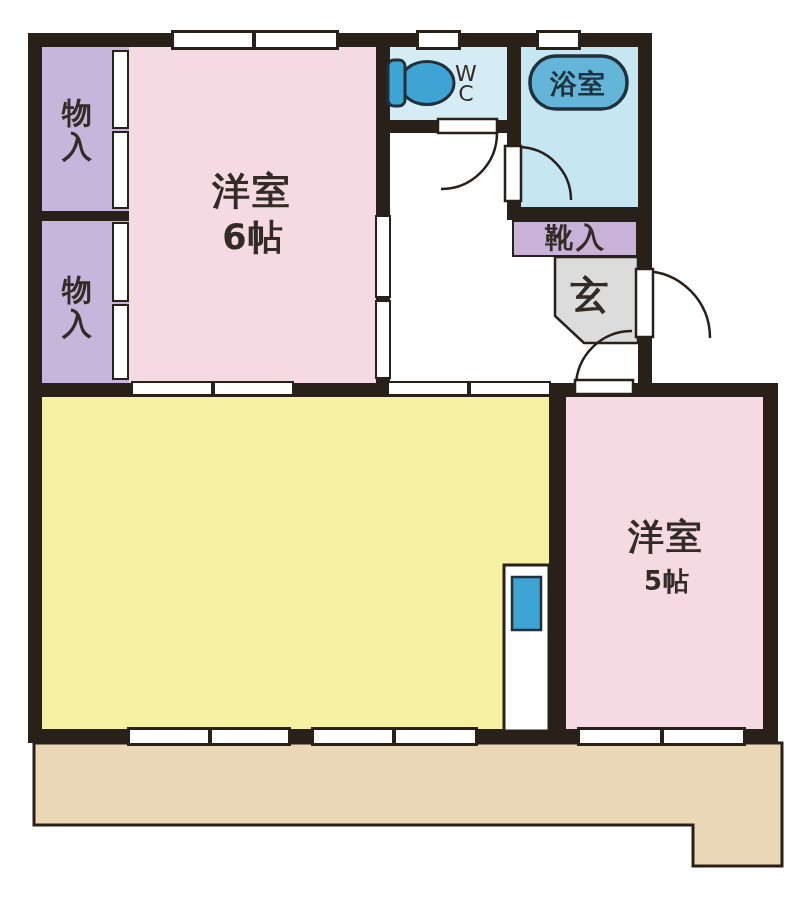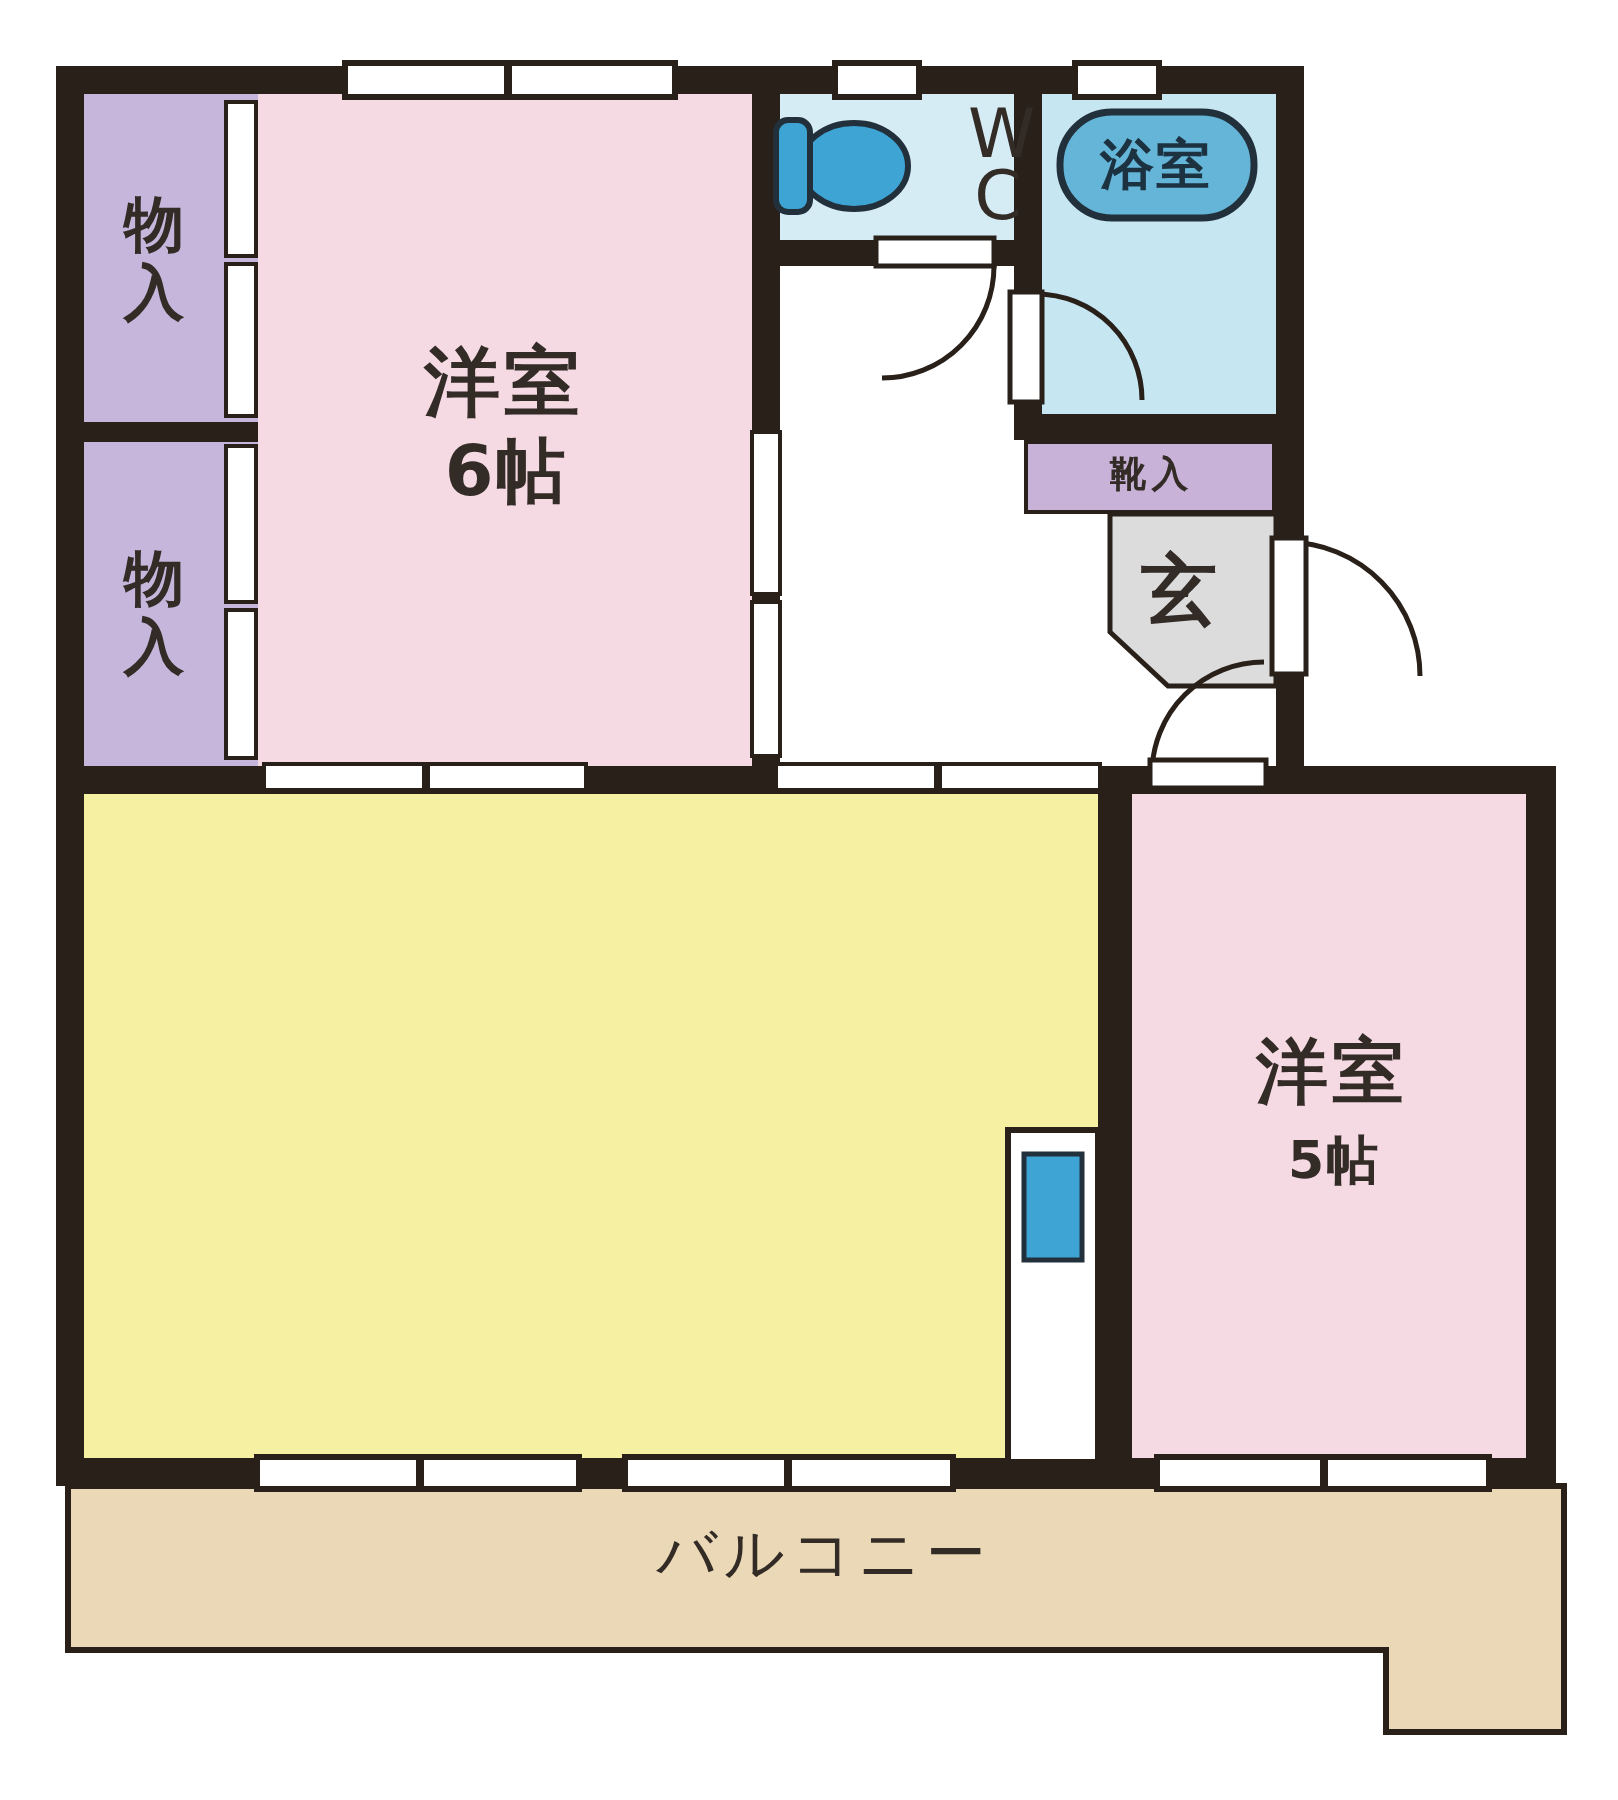--- a/index.html
+++ b/index.html
@@ -97,27 +97,26 @@
   <div class="slide" style="left:213px;top:381px;width:81px;height:15px;"></div>
   <div class="slide" style="left:387px;top:381px;width:82px;height:15px;"></div>
   <div class="slide" style="left:469px;top:381px;width:82px;height:15px;"></div>
 
   <div class="lbl vert" style="left:77px;top:130px;width:34px;font-size:30px;">物入</div>
   <div class="lbl vert" style="left:77px;top:307px;width:34px;font-size:30px;">物入</div>
 
   <div class="lbl" style="left:252px;top:191px;font-size:38px;letter-spacing:2px;">洋室</div>
   <div class="lbl" style="left:253px;top:237px;font-size:35px;">6帖</div>
 
-  <div class="lbl vert" style="left:466px;top:84px;width:30px;font-size:34px;line-height:0.92;font-weight:500;margin-left:33px;">WC</div>
+  <div class="lbl vert" style="left:466px;top:84px;width:30px;font-size:22px;line-height:0.92;font-weight:500;">WC</div>
 
   <div class="lbl" style="left:578px;top:83px;font-size:27px;color:#1d3240;">浴室</div>
 
-  <div class="lbl" style="left:576px;top:238px;font-size:18px;letter-spacing:3px;">靴入</div>
+  <div class="lbl" style="left:576px;top:238px;font-size:28px;letter-spacing:3px;">靴入</div>
 
   <div class="lbl" style="left:590px;top:295px;font-size:38px;">玄</div>
 
 
   <div class="lbl" style="left:666px;top:537px;font-size:36px;letter-spacing:2px;">洋室</div>
   <div class="lbl" style="left:667px;top:581px;font-size:26px;">5帖</div>
 
-  <div class="lbl" style="left:412px;top:778px;font-size:30px;letter-spacing:3px;font-weight:500;">バルコニー</div>
 
 </div>
 
 </body></html>

